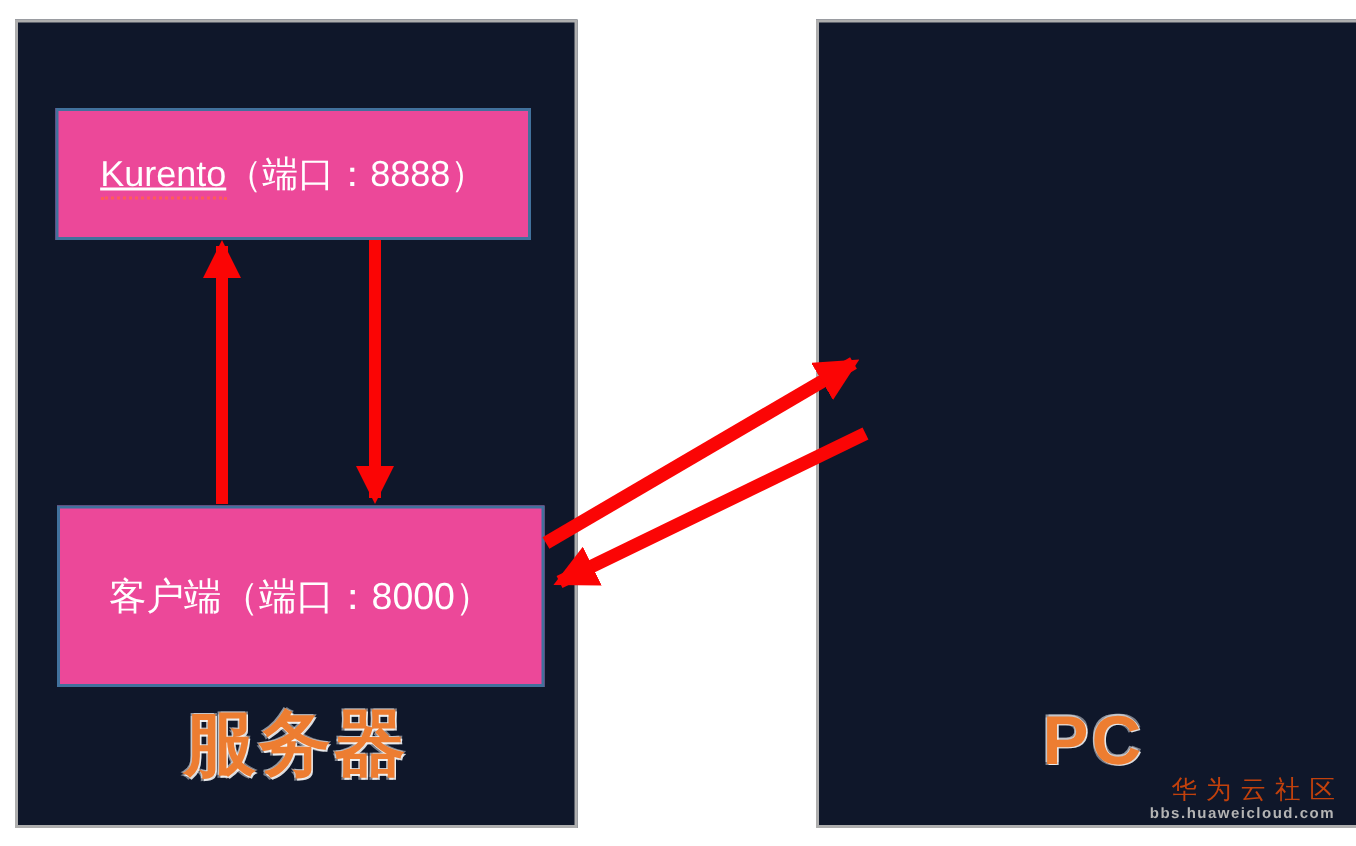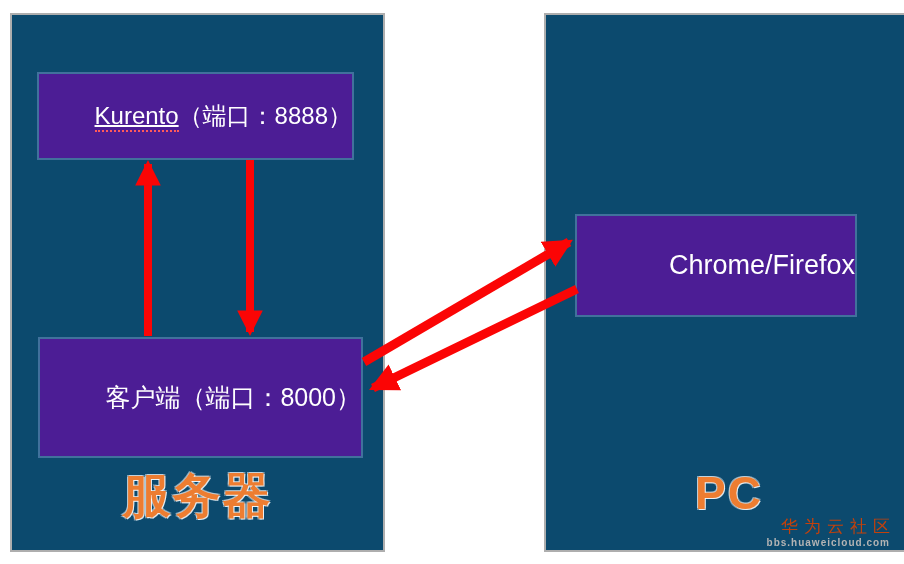--- a/index.html
+++ b/index.html
@@ -2,28 +2,28 @@
 <html><head>
 <meta charset="utf-8">
 <style>
   html,body{margin:0;padding:0;background:#ffffff;}
   #canvas{
     position:relative;width:904px;height:564px;overflow:hidden;
     font-family:"Liberation Sans","DejaVu Sans",sans-serif;
     background:#ffffff;
   }
   .panel{
-    position:absolute;background:#0c4a6e;border:2px solid #aeaeae;
+    position:absolute;background:#0f172a;border:2px solid #aeaeae;
     box-sizing:border-box;
   }
   .panel.server{left:10px;top:13px;width:375px;height:539px;}
   .panel.pc{left:544px;top:13px;width:370px;height:539px;}
   .box{
-    position:absolute;background:#4c1d95;border:2px solid #41719c;
-    box-sizing:border-box;display:flex;align-items:center;justify-content:flex-end;
+    position:absolute;background:#ec4899;border:2px solid #41719c;
+    box-sizing:border-box;display:flex;align-items:center;justify-content:center;
     color:#ffffff;text-align:center;
   }
   .box.kurento{left:37px;top:72px;width:317px;height:88px;font-size:24px;}
   .box.client{left:38px;top:337px;width:325px;height:121px;font-size:25px;}
   .box.browser{left:575px;top:214px;width:282px;height:103px;font-size:27px;}
   .kurento-name{
     text-decoration:underline;
     text-decoration-thickness:2px;
     border-bottom:2px dotted #ff5a5a;
     padding-bottom:1px;
@@ -62,23 +62,20 @@
   <div class="box kurento">
     <span>
       <span class="kurento-name">Kurento</span><span>（端口：8888）</span>
     </span>
   </div>
 
   <div class="box client">
     <span>客户端（端口：8000）</span>
   </div>
 
-  <div class="box browser">
-    <span>Chrome/Firefox</span>
-  </div>
 
   <svg id="arrows" width="904" height="564" viewBox="0 0 904 564">
     <defs>
       <marker id="ah" markerUnits="strokeWidth" markerWidth="3.2" markerHeight="3.2" refX="2.7" refY="1.6" orient="auto">
         <path d="M0,0 L3.2,1.6 L0,3.2 Z" fill="#fb0505"></path>
       </marker>
     </defs>
     <line x1="148" y1="336" x2="148" y2="164" stroke="#fb0505" stroke-width="8" marker-end="url(#ah)"></line>
     <line x1="250" y1="160" x2="250" y2="332" stroke="#fb0505" stroke-width="8" marker-end="url(#ah)"></line>
     <line x1="364" y1="362" x2="569" y2="242" stroke="#fb0505" stroke-width="9" marker-end="url(#ah)"></line>

